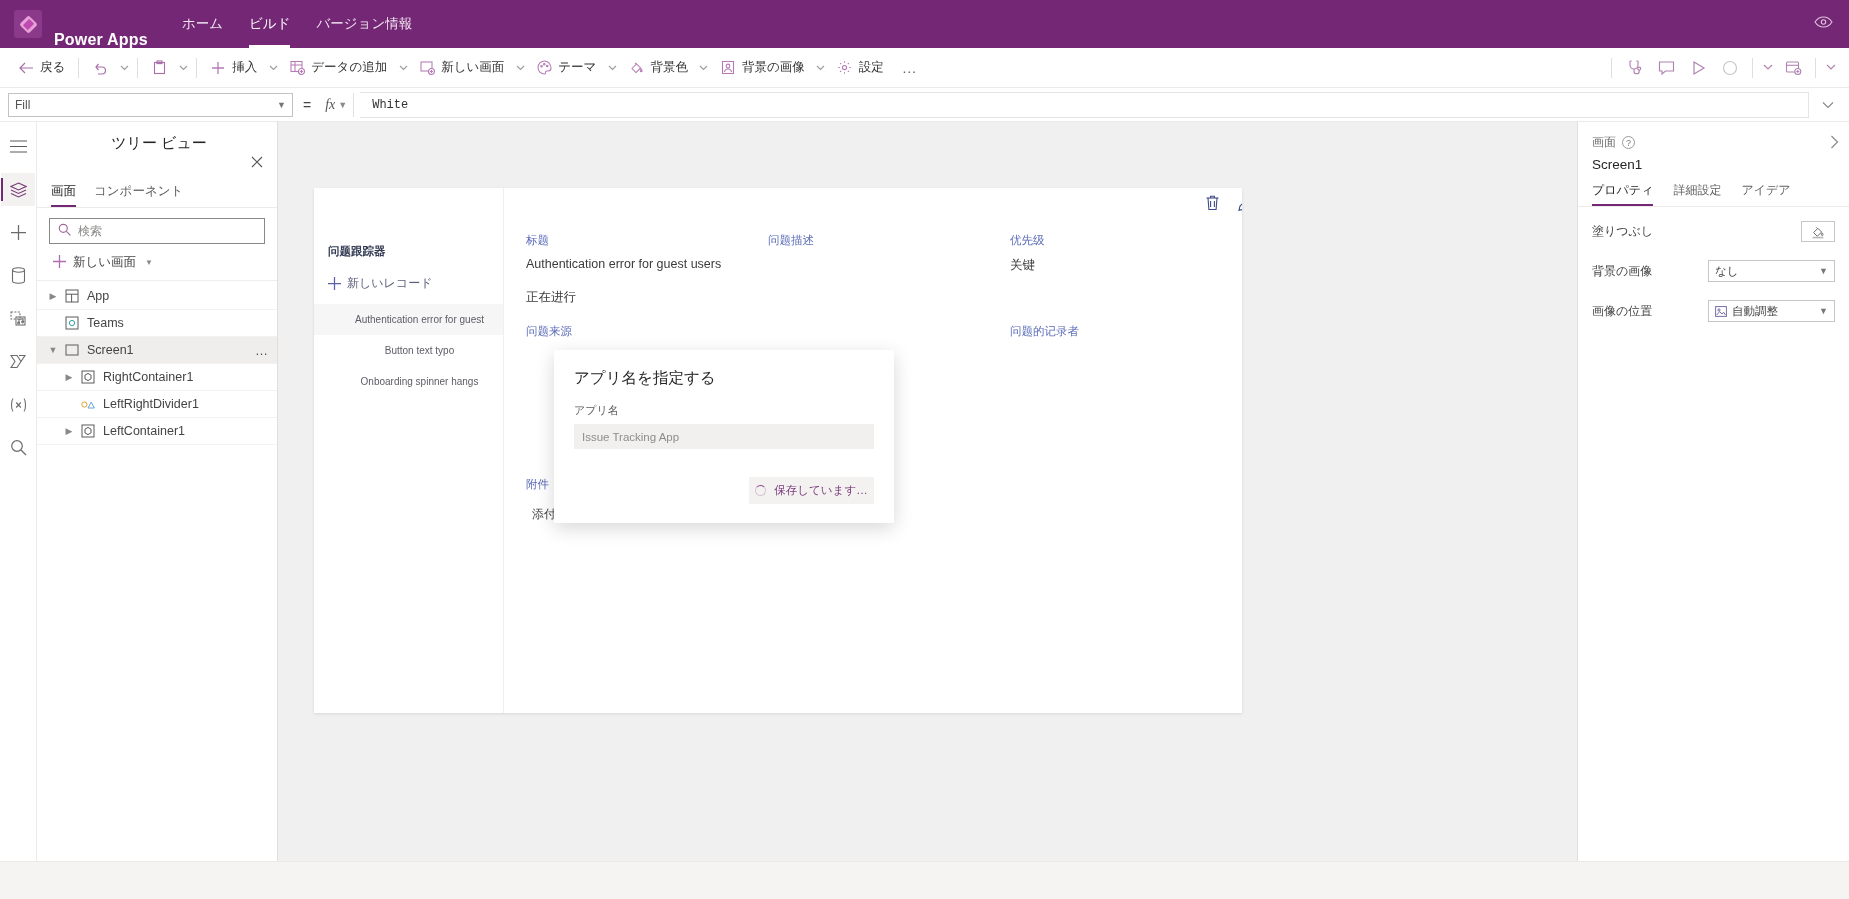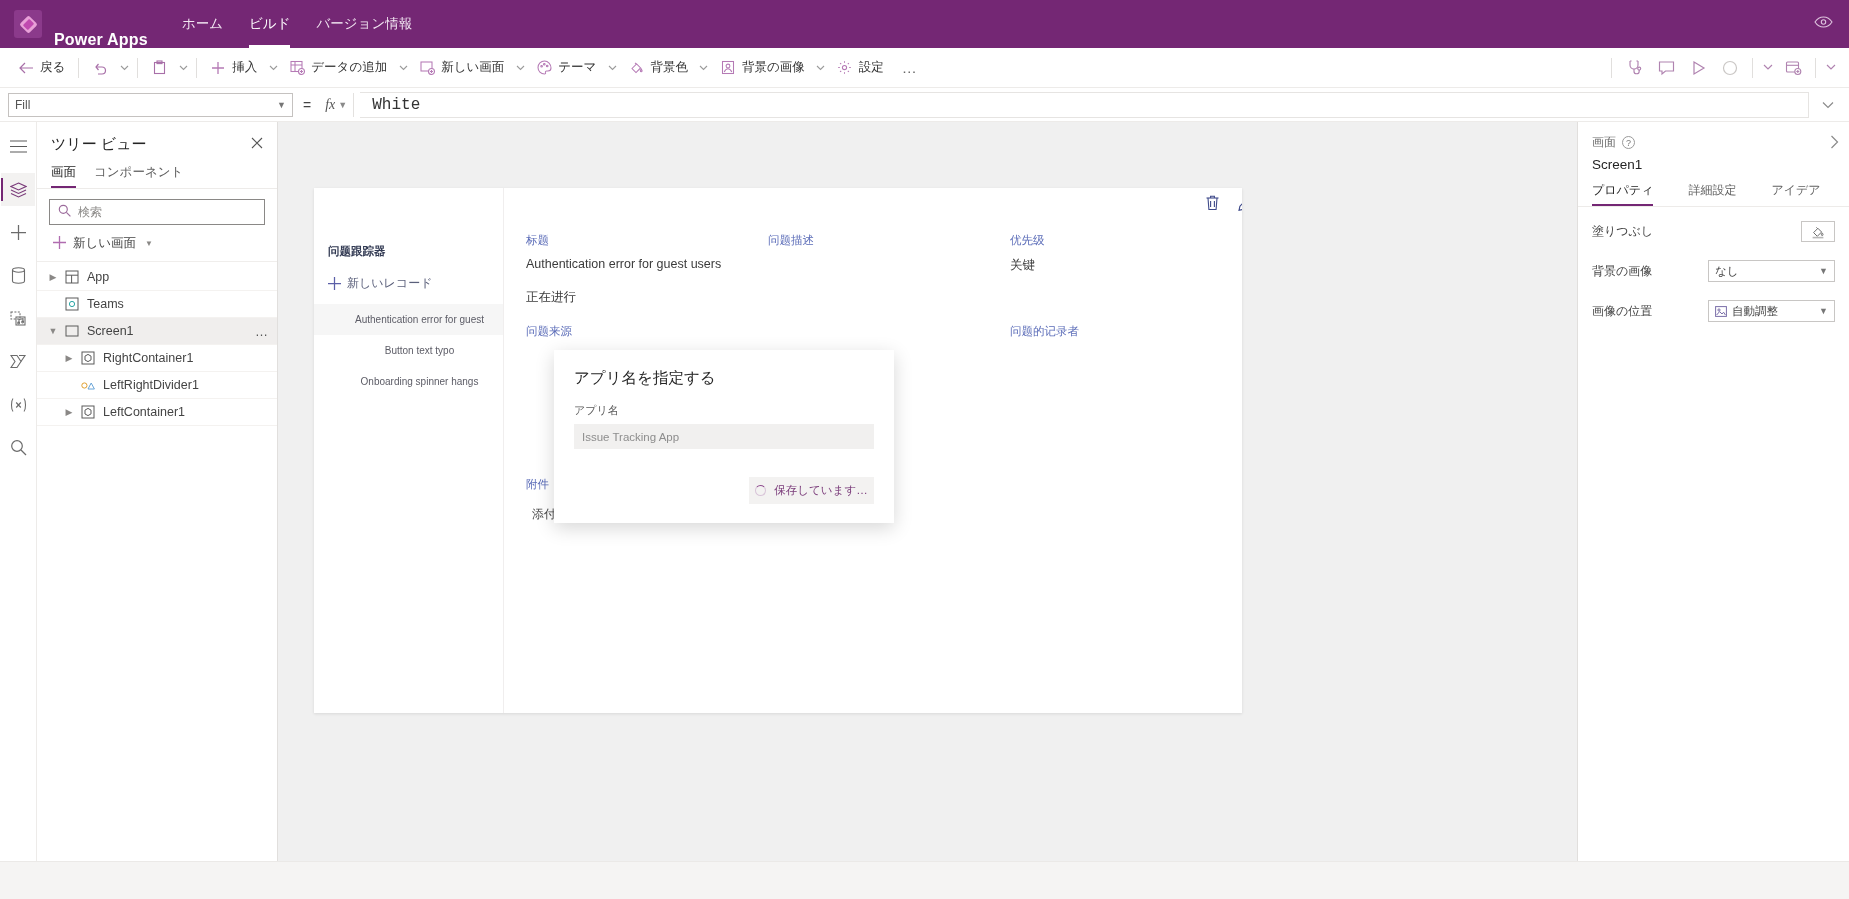--- a/index.html
+++ b/index.html
@@ -76,21 +76,21 @@
   .prop-select .cv { margin-left: auto; color: #767676; font-size: 9px; }
   .eq { font-size: 14px; color: #444; padding: 0 4px; }
   .fx-box {
     display: flex; align-items: center; gap: 3px; padding: 0 6px 0 4px; color: #555;
     border-right: 1px solid #e3e1df; height: 24px; cursor: pointer;
   }
   .fx-i { font-style: italic; font-family: "Liberation Serif", serif; font-size: 14px; }
   .formula-input {
     flex: 1; height: 26px; display: flex; align-items: center; border: 1px solid #e6e4e2;
     border-left: none; padding-left: 12px; font-family: "Liberation Mono", monospace;
-    font-size: 16px; color: #333; background: #fff;
+    font-size: 12px; color: #333; background: #fff;
   }
   .fb-expand { width: 26px; display: flex; align-items: center; justify-content: center; color: #888; cursor: pointer; }
 
   
   .body { flex: 1; display: flex; min-height: 0; }
 
   
   .rail {
     width: 37px; background: #fff; border-right: 1px solid #edebe9;
     display: flex; flex-direction: column; align-items: center; padding-top: 8px; gap: 10px; flex: 0 0 37px;
@@ -102,21 +102,21 @@
   .rail-btn.active { background: #f3f2f1; color: #7a3b7a; }
   .rail-btn.active::before {
     content: ""; position: absolute; left: 0; top: 5px; bottom: 5px; width: 2px; background: #742774;
   }
 
   
   .treepanel {
     width: 241px; flex: 0 0 241px; background: #fff; border-right: 1px solid #e1dfdd;
     display: flex; flex-direction: column;
   }
-  .tp-head { display: flex; align-items: center; padding: 12px 10px 6px 14px; }
+  .tp-head { display: flex; align-items: center; padding: 12px 10px 6px 14px; flex-direction: column; }
   .tp-title { font-size: 15px; color: #242424; }
   .tp-close { margin-left: auto; color: #666; cursor: pointer; font-size: 14px; line-height: 1; padding: 3px 4px; }
   .tp-tabs { display: flex; gap: 18px; padding: 4px 14px 0 14px; border-bottom: 1px solid #edebe9; }
   .tp-tab {
     font-size: 12.5px; color: #616161; padding-bottom: 7px; cursor: pointer; position: relative;
   }
   .tp-tab.active { color: #242424; }
   .tp-tab.active::after {
     content: ""; position: absolute; bottom: 0; left: 0; right: 0; height: 2px; background: #742774;
   }
@@ -203,21 +203,21 @@
     display: flex; flex-direction: column;
   }
   .pp-top { display: flex; align-items: center; gap: 6px; padding: 12px 10px 0 14px; }
   .pp-kind { font-size: 12px; color: #6b6b6b; }
   .pp-help {
     width: 13px; height: 13px; border: 1px solid #9a9a9a; border-radius: 50%;
     font-size: 9px; color: #777; display: flex; align-items: center; justify-content: center;
   }
   .pp-collapse { margin-left: auto; color: #8a8a8a; cursor: pointer; font-size: 11px; }
   .pp-name { font-size: 13.5px; color: #242424; padding: 6px 14px 10px 14px; }
-  .pp-tabs { display: flex; gap: 35px; padding: 0 14px; border-bottom: 1px solid #edebe9; }
+  .pp-tabs { display: flex; gap: 20px; padding: 0 14px; border-bottom: 1px solid #edebe9; }
   .pp-tab { font-size: 12px; color: #616161; padding-bottom: 7px; cursor: pointer; position: relative; }
   .pp-tab.active { color: #242424; }
   .pp-tab.active::after {
     content: ""; position: absolute; bottom: 0; left: 0; right: 0; height: 2px; background: #742774;
   }
   .pp-row { display: flex; align-items: center; padding: 9px 14px; font-size: 12px; color: #444; }
   .pp-rlabel { flex: 1; }
   .pp-swatch {
     width: 34px; height: 21px; border: 1px solid #c8c6c4; background: #fff;
     display: flex; align-items: center; justify-content: center; cursor: pointer; color: #6b6b6b;

